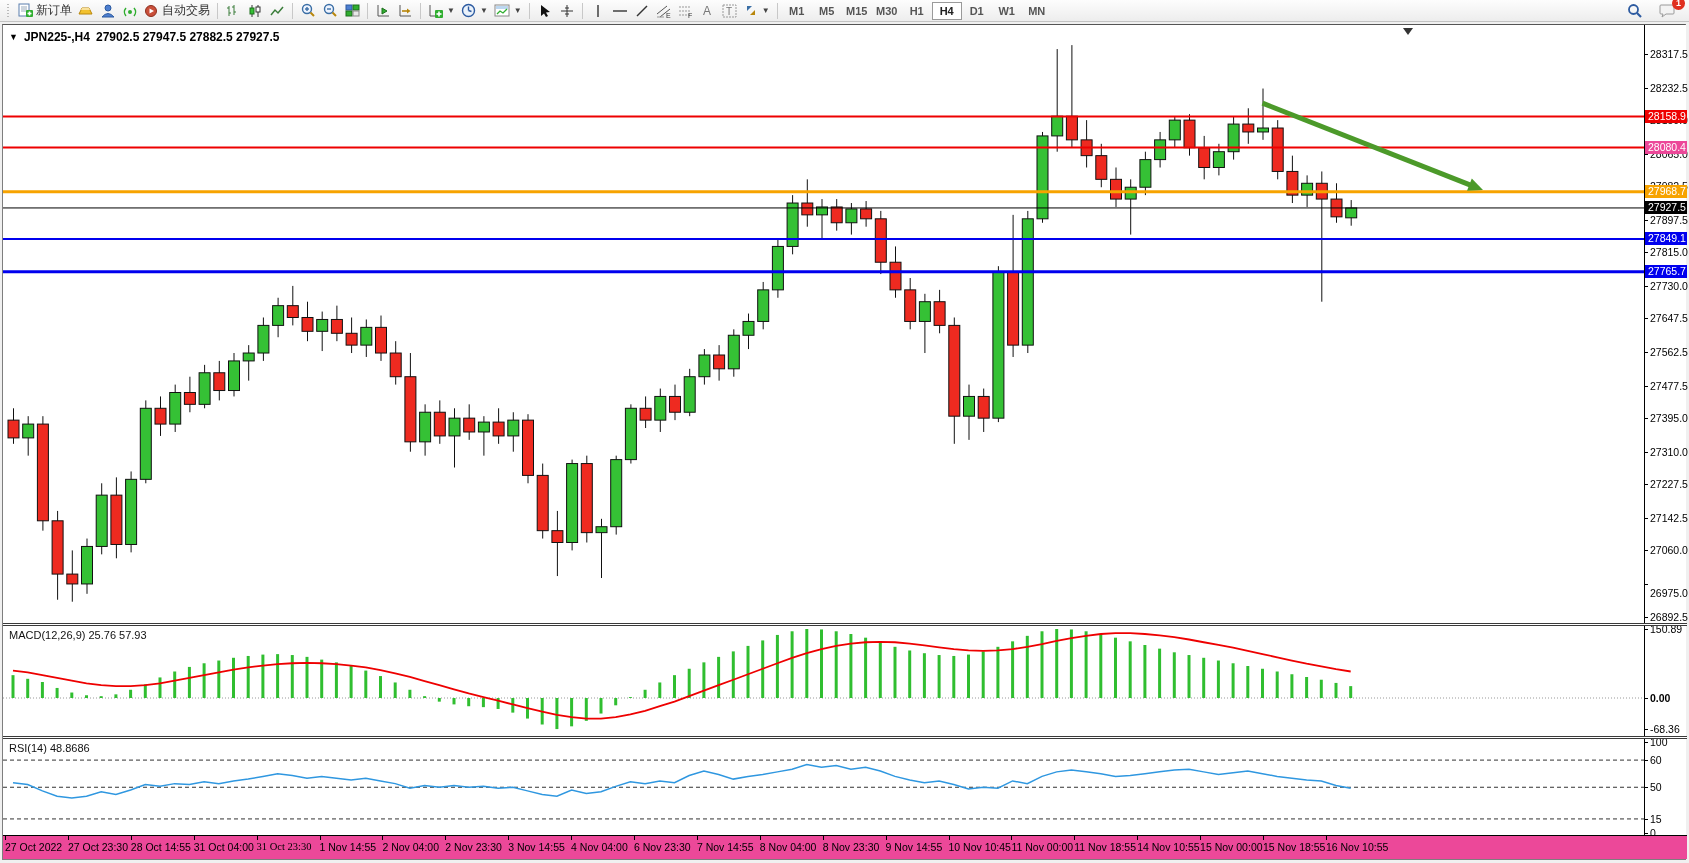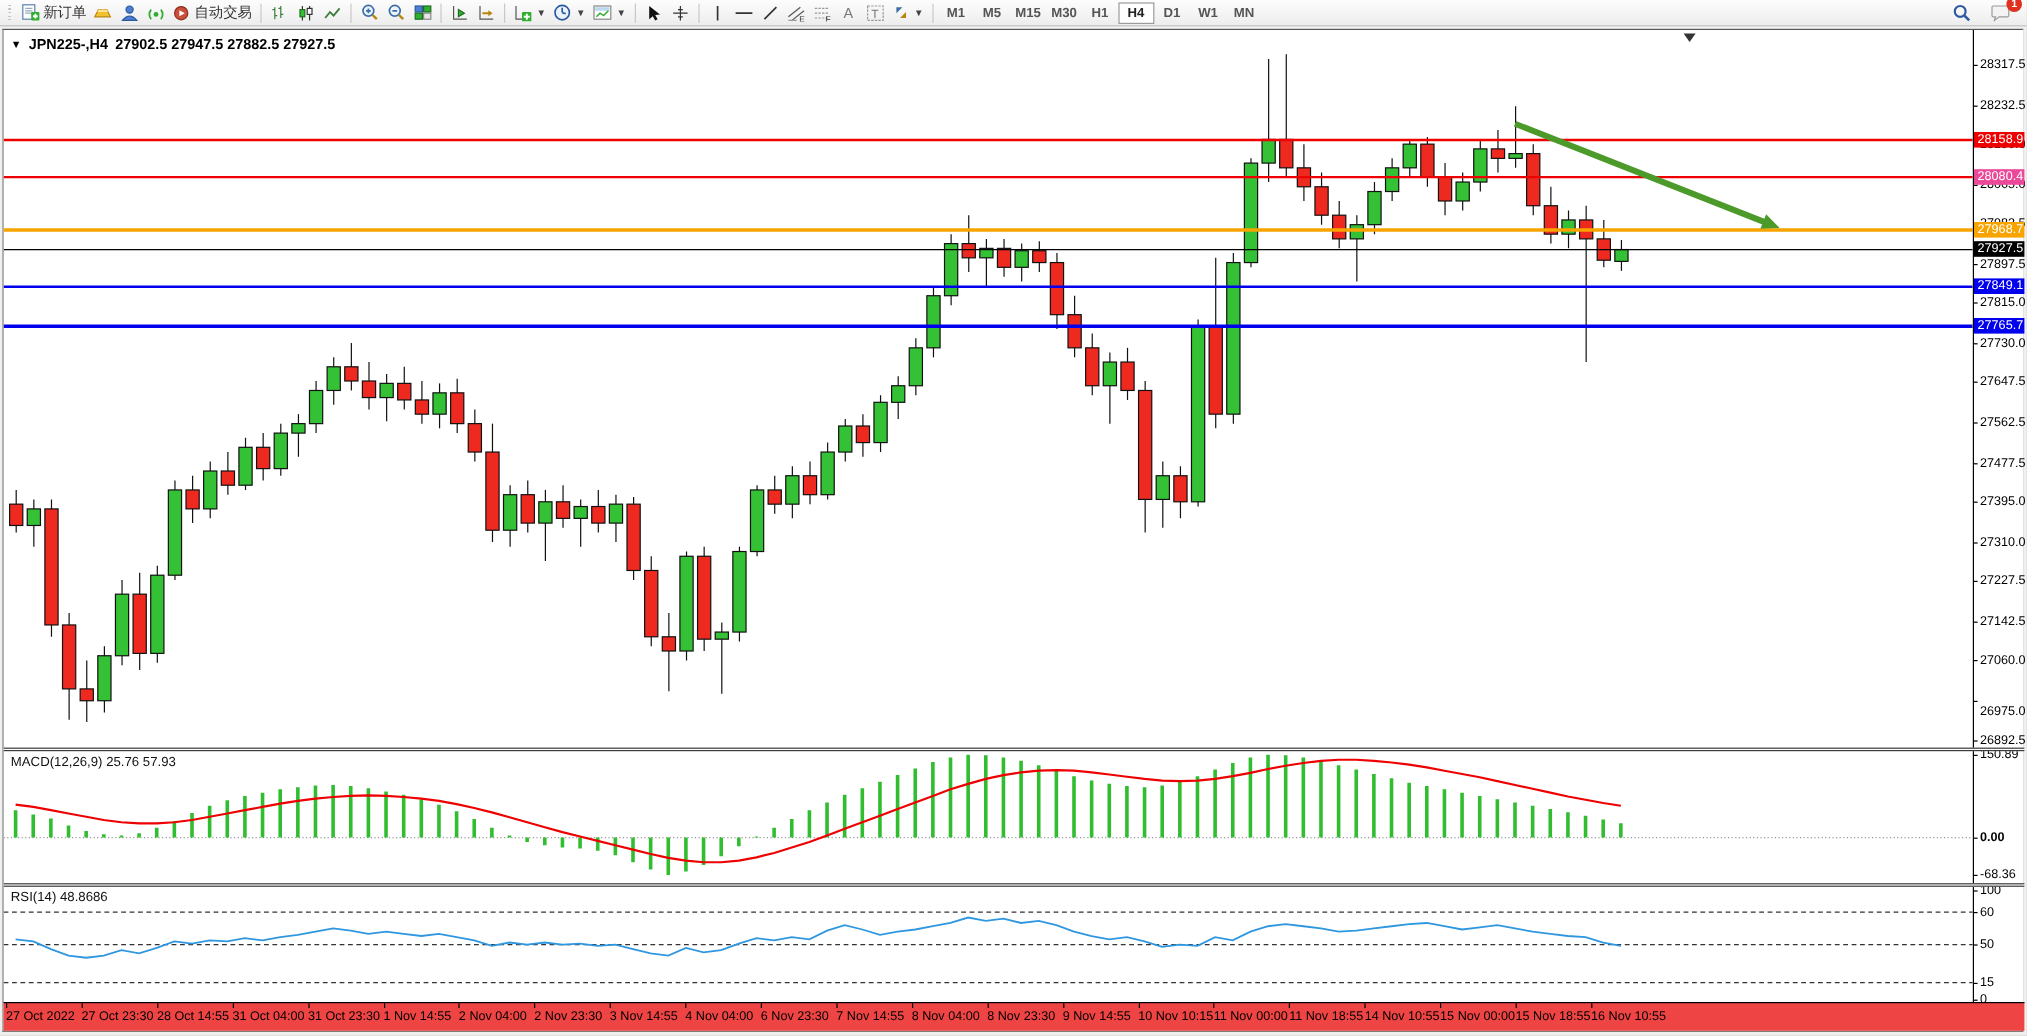--- a/index.html
+++ b/index.html
@@ -48,21 +48,21 @@
   .ind-label { position:absolute; left:6px; z-index:25; font-size:11px; color:#111; }
   
   #price-axis { position:absolute; left:1641px; top:0; width:42px; height:810px;
                 border-left:1px solid #000; background:#fff; z-index:15; }
   .ptick { position:absolute; left:5px; white-space:nowrap; font-size:10.5px; }
   .ptick-mark { position:absolute; left:0; width:3px; height:1px; background:#000; }
   .axis-badge { position:absolute; left:0; width:42px; height:13px; color:#fff;
                 font-size:10.5px; line-height:13px; padding-left:3px; z-index:18; white-space:nowrap; }
   
   #time-axis { position:absolute; left:0; top:810px; width:1684px; height:24px;
-               border-top:1px solid #000; background:#ef4444; z-index:16; }
+               border-top:1px solid #000; background:#ec4899; z-index:16; }
   .xtick { position:absolute; top:5px; white-space:nowrap; font-size:10.5px; }
   .xtick-mark { position:absolute; top:0; width:1px; height:4px; background:#000; }
 </style>
 </head>
 <body>
 
 <div id="app">
 
   <div id="toolbar">
     <div class="grip"></div>
@@ -919,21 +919,21 @@
     <div id="time-axis">
         <div class="xtick-mark" style="left: 2px;"></div>
         <div class="xtick" style="left: 2px;">27 Oct 2022</div>
         <div class="xtick-mark" style="left: 64.9px;"></div>
         <div class="xtick" style="left: 64.9px;">27 Oct 23:30</div>
         <div class="xtick-mark" style="left: 127.8px;"></div>
         <div class="xtick" style="left: 127.8px;">28 Oct 14:55</div>
         <div class="xtick-mark" style="left: 190.7px;"></div>
         <div class="xtick" style="left: 190.7px;">31 Oct 04:00</div>
         <div class="xtick-mark" style="left: 253.6px;"></div>
-        <div class="xtick" style="left: 253.6px;">31 Oct 23:30</div>
+        <div class="xtick" style="left: 253.6px; font-family: Liberation Serif, serif;">31 Oct 23:30</div>
         <div class="xtick-mark" style="left: 316.5px;"></div>
         <div class="xtick" style="left: 316.5px;">1 Nov 14:55</div>
         <div class="xtick-mark" style="left: 379.4px;"></div>
         <div class="xtick" style="left: 379.4px;">2 Nov 04:00</div>
         <div class="xtick-mark" style="left: 442.3px;"></div>
         <div class="xtick" style="left: 442.3px;">2 Nov 23:30</div>
         <div class="xtick-mark" style="left: 505.2px;"></div>
         <div class="xtick" style="left: 505.2px;">3 Nov 14:55</div>
         <div class="xtick-mark" style="left: 568.1px;"></div>
         <div class="xtick" style="left: 568.1px;">4 Nov 04:00</div>
@@ -941,21 +941,21 @@
         <div class="xtick" style="left: 631px;">6 Nov 23:30</div>
         <div class="xtick-mark" style="left: 693.9px;"></div>
         <div class="xtick" style="left: 693.9px;">7 Nov 14:55</div>
         <div class="xtick-mark" style="left: 756.8px;"></div>
         <div class="xtick" style="left: 756.8px;">8 Nov 04:00</div>
         <div class="xtick-mark" style="left: 819.7px;"></div>
         <div class="xtick" style="left: 819.7px;">8 Nov 23:30</div>
         <div class="xtick-mark" style="left: 882.6px;"></div>
         <div class="xtick" style="left: 882.6px;">9 Nov 14:55</div>
         <div class="xtick-mark" style="left: 945.5px;"></div>
-        <div class="xtick" style="left: 945.5px;">10 Nov 10:15</div>
+        <div class="xtick" style="left: 945.5px;">10 Nov 10:45</div>
         <div class="xtick-mark" style="left: 1008.4px;"></div>
         <div class="xtick" style="left: 1008.4px;">11 Nov 00:00</div>
         <div class="xtick-mark" style="left: 1071.3px;"></div>
         <div class="xtick" style="left: 1071.3px;">11 Nov 18:55</div>
         <div class="xtick-mark" style="left: 1134.2px;"></div>
         <div class="xtick" style="left: 1134.2px;">14 Nov 10:55</div>
         <div class="xtick-mark" style="left: 1197.1px;"></div>
         <div class="xtick" style="left: 1197.1px;">15 Nov 00:00</div>
         <div class="xtick-mark" style="left: 1260px;"></div>
         <div class="xtick" style="left: 1260px;">15 Nov 18:55</div>

